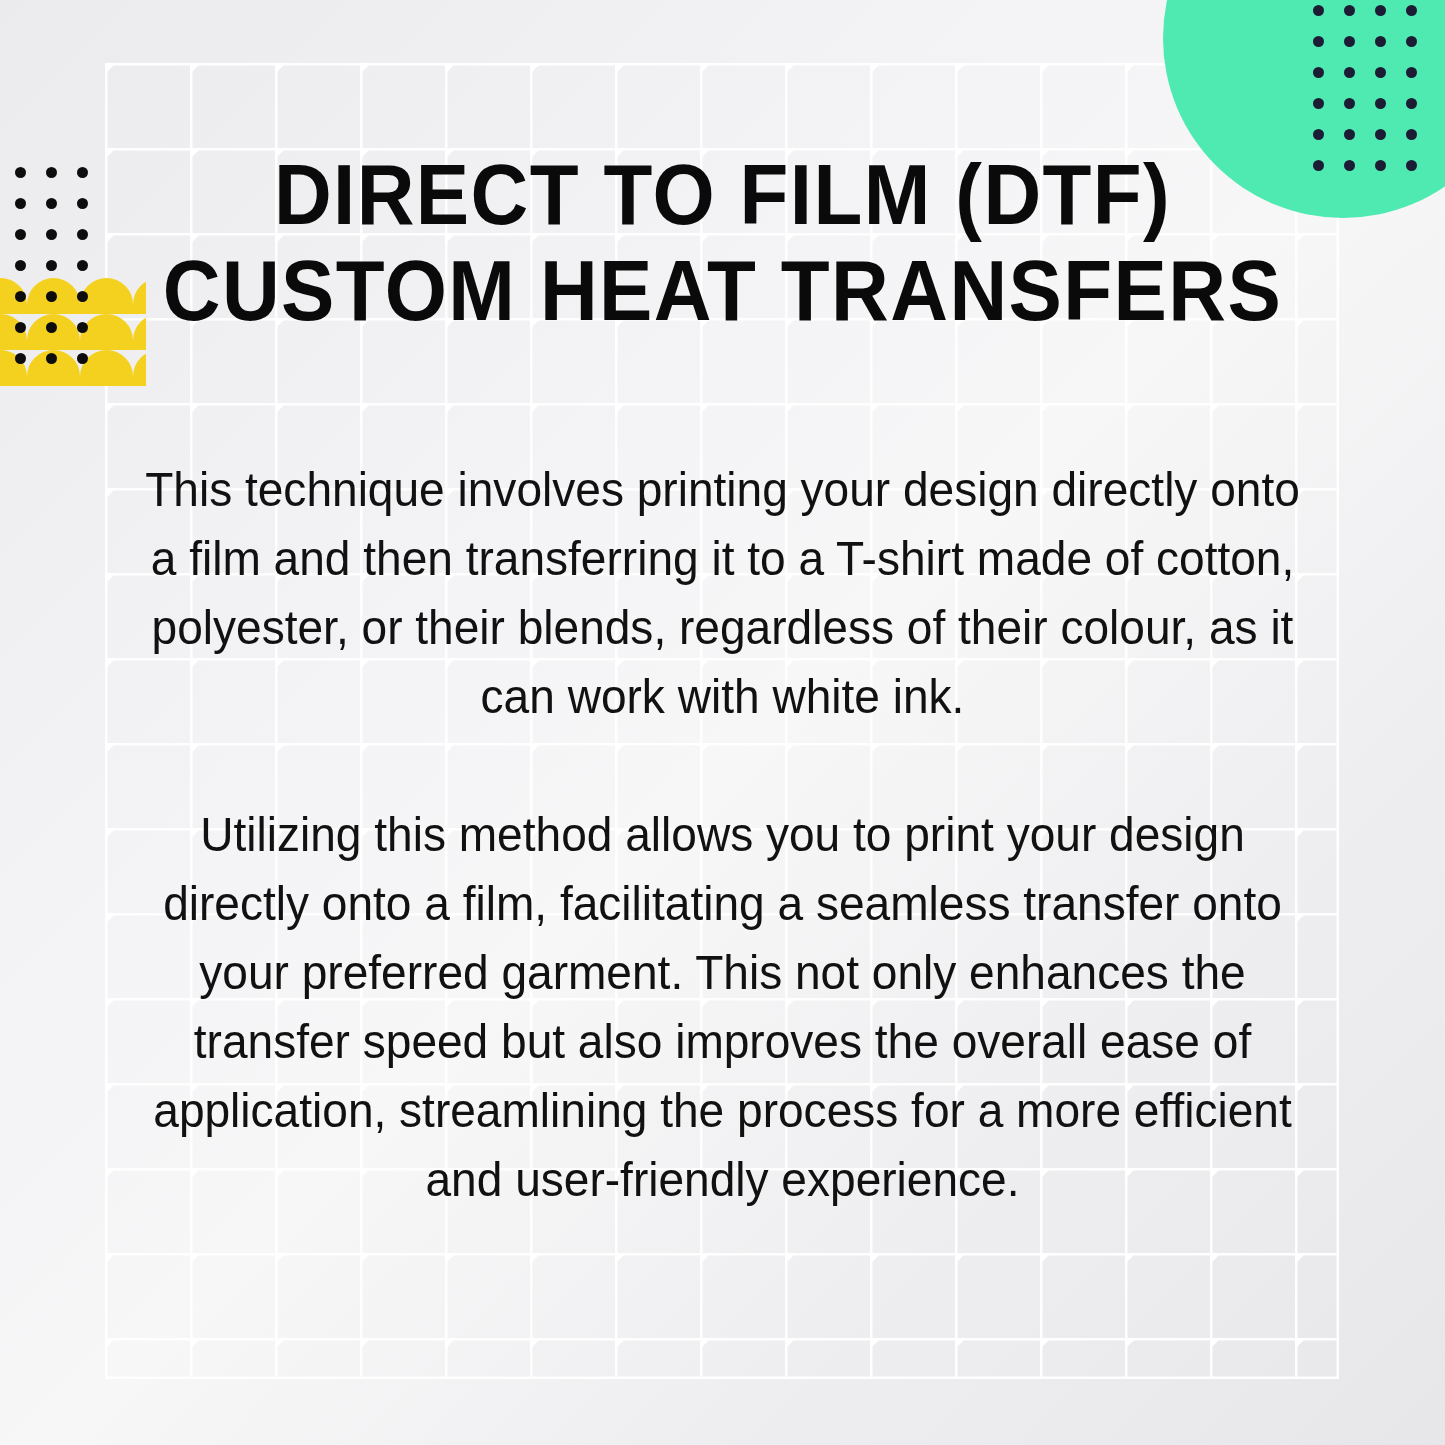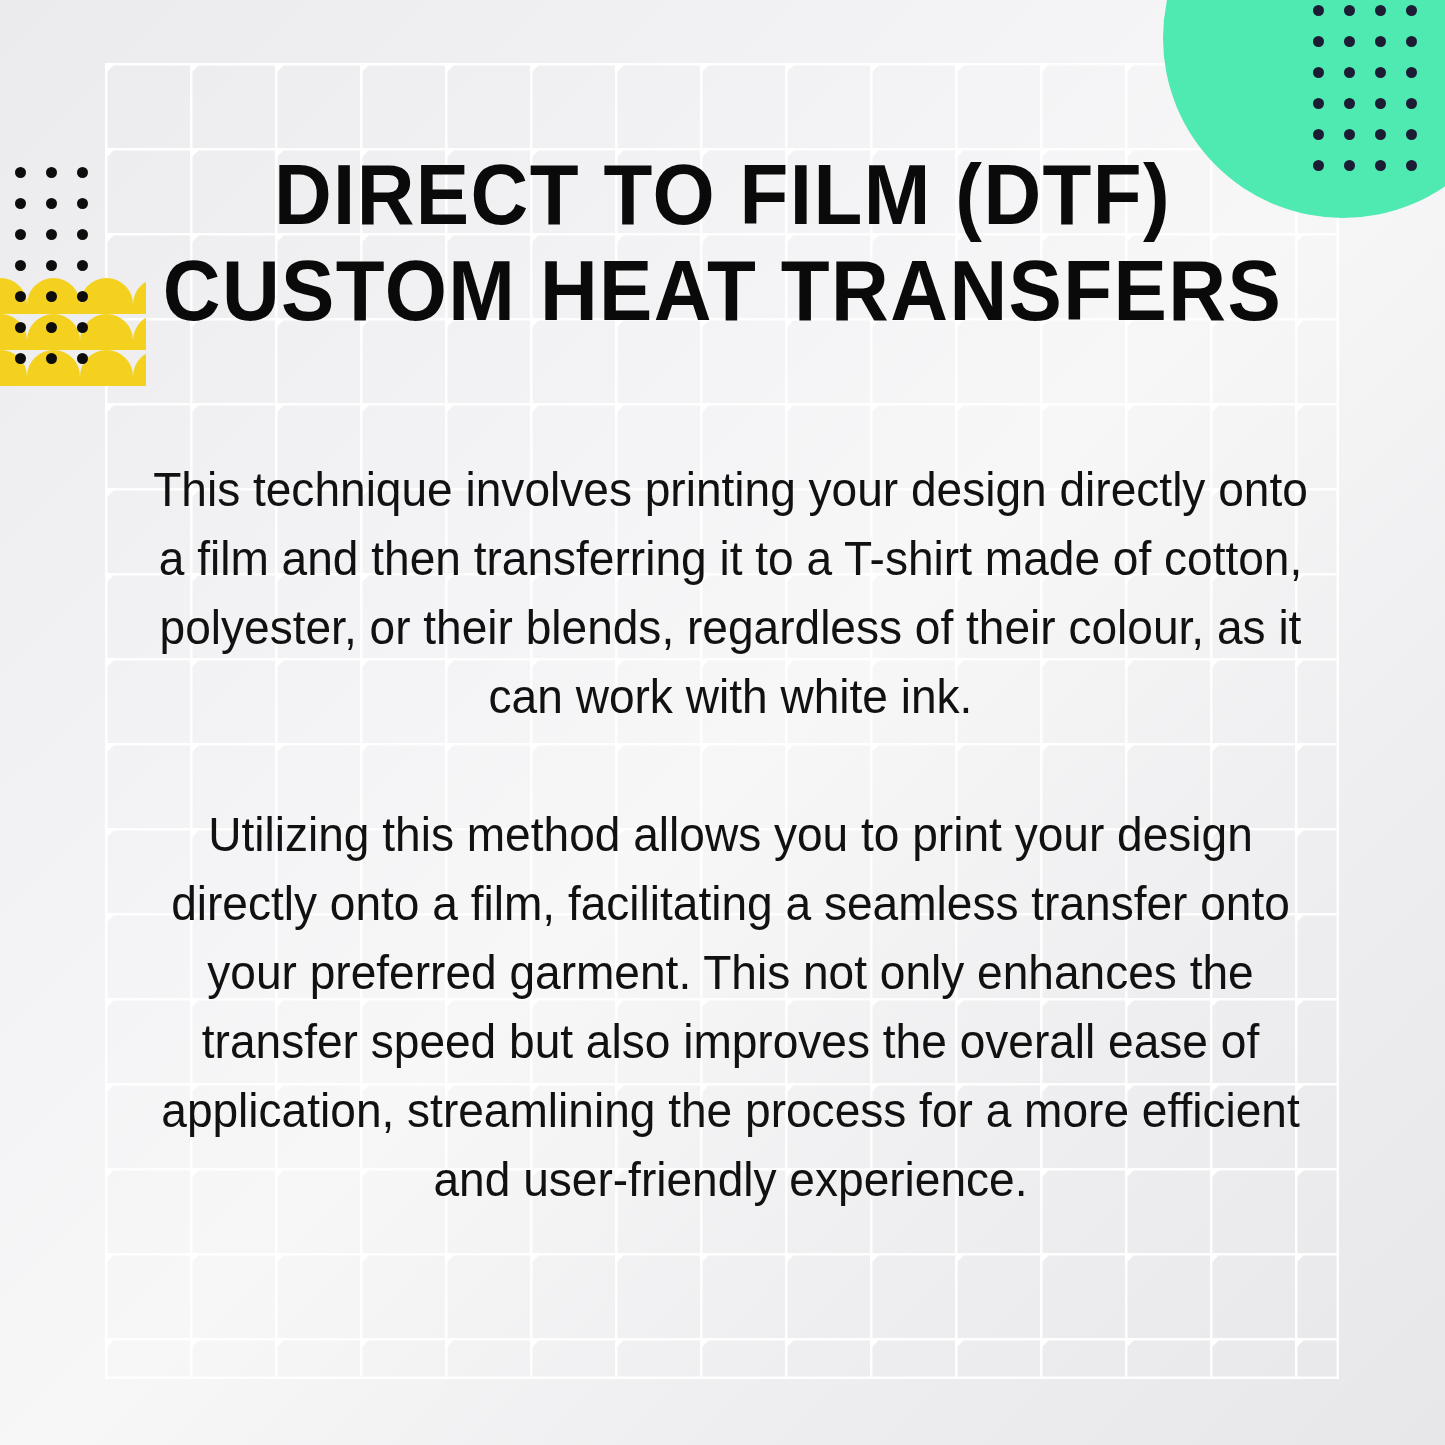--- a/index.html
+++ b/index.html
@@ -111,21 +111,21 @@
     font-size: 86px;
     line-height: 96px;
     letter-spacing: 1.5px;
     transform: scaleX(0.93);
     white-space: nowrap;
   }
 
   
   .body-copy {
     position: absolute;
-    left: 104px;
+    left: 96px;
     width: 1253px;
     top: 455px;
     z-index: 6;
     text-align: center;
   }
   .para {
     color: #111111;
     font-family: "Liberation Sans Narrow", "Liberation Sans", sans-serif;
     font-weight: 400;
     font-size: 49px;

